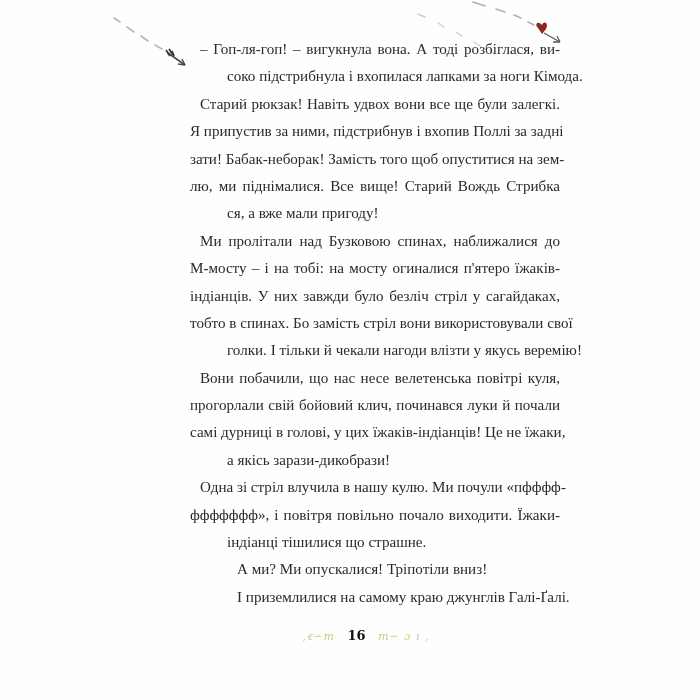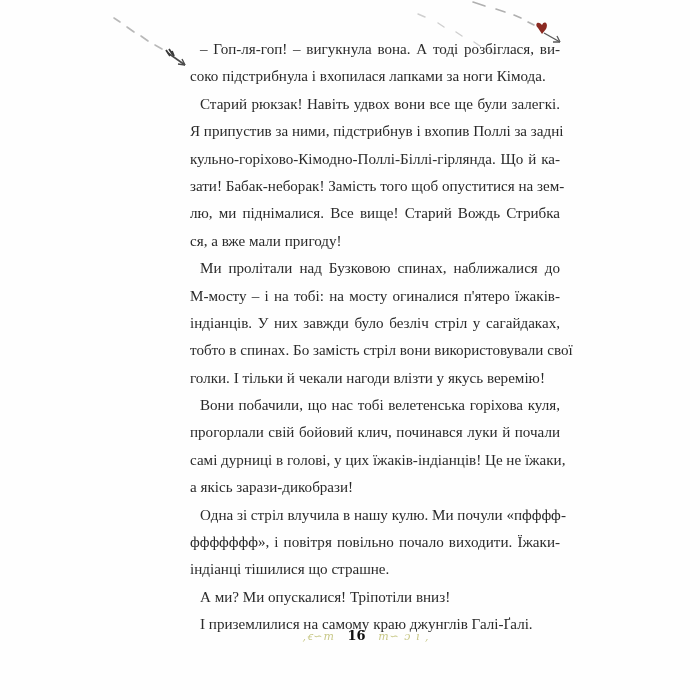--- a/index.html
+++ b/index.html
@@ -8,21 +8,21 @@
     font-family: "DejaVu Serif", "Liberation Serif", serif;
   }
   .page { position: absolute; left: 0; top: 0; width: 700px; height: 700px; background: #fefefe; }
   .decor { position: absolute; left: 0; top: 0; width: 700px; height: 120px; pointer-events: none; }
   .text-block {
     position: absolute; left: 190px; top: 36px; width: 370px;
     color: #2a2a2a; font-family: "Liberation Serif", "DejaVu Serif", serif;
     font-size: 15.1px; line-height: 27.4px;
   }
   .line { display: block; white-space: nowrap; text-align: justify; text-align-last: justify; height: 27.4px; overflow: visible; }
-  .line.last { text-align-last: left; }
+  .line.last { text-align-last: left; margin-left: 37px; }
   .line.indent { padding-left: 10px; }
   .folio {
     position: absolute; left: 16px; top: 628px; width: 700px; text-align: center;
     font-size: 13px; color: #111; font-weight: bold; font-family: "DejaVu Serif", serif;
   }
   .folio .flourish { color: #c9c98a; font-weight: normal; font-size: 11px; letter-spacing: 1px; font-style: italic; }
   .folio .num { margin: 0 8px; }
 </style>
 </head>
 <body>
@@ -61,30 +61,29 @@
       <path d="M560 42 L553 42 M560 42 L557 36" stroke="#5a5a5a" stroke-width="1.3" fill="none"></path>
       <path d="M538 28 C534 24, 538 20, 542 25 C544 20, 549 23, 546 29 L542 34 Z" fill="#8b2a22"></path>
     </g>
   </svg>
 
   <div class="text-block" id="text-block">
       <span class="line indent">– Гоп-ля-гоп! – вигукнула вона. А тоді розбіглася, ви-</span>
       <span class="line last">соко підстрибнула і вхопилася лапками за ноги Кімода.</span>
       <span class="line indent">Старий рюкзак! Навіть удвох вони все ще були залегкі.</span>
       <span class="line">Я припустив за ними, підстрибнув і вхопив Поллі за задні</span>
-      <span class="line">кульно-горіхово-Кімодно-Поллі-Біллі-гірлянда. Що й ка-</span>
       <span class="line">зати! Бабак-неборак! Замість того щоб опуститися на зем-</span>
       <span class="line">лю, ми піднімалися. Все вище! Старий Вождь Стрибка</span>
       <span class="line last">ся, а вже мали пригоду!</span>
       <span class="line indent">Ми пролітали над Бузковою спинах, наближалися до</span>
       <span class="line">М-мосту – і на тобі: на мосту огиналися п'ятеро їжаків-</span>
       <span class="line">індіанців. У них завжди було безліч стріл у сагайдаках,</span>
       <span class="line">тобто в спинах. Бо замість стріл вони використовували свої</span>
       <span class="line last">голки. І тільки й чекали нагоди влізти у якусь веремію!</span>
-      <span class="line indent">Вони побачили, що нас тобі велетенська горіхова куля,</span>
+      <span class="line indent">Вони побачили, що нас несе велетенська повітрі куля,</span>
       <span class="line">прогорлали свій бойовий клич, починався луки й почали</span>
       <span class="line">самі дурниці в голові, у цих їжаків-індіанців! Це не їжаки,</span>
       <span class="line last">а якісь зарази-дикобрази!</span>
       <span class="line indent">Одна зі стріл влучила в нашу кулю. Ми почули «пфффф-</span>
       <span class="line">ффффффф», і повітря повільно почало виходити. Їжаки-</span>
       <span class="line last">індіанці тішилися що страшне.</span>
       <span class="line indent last">А ми? Ми опускалися! Тріпотіли вниз!</span>
       <span class="line indent last">І приземлилися на самому краю джунглів Галі-Ґалі.</span>
     </div>
 

